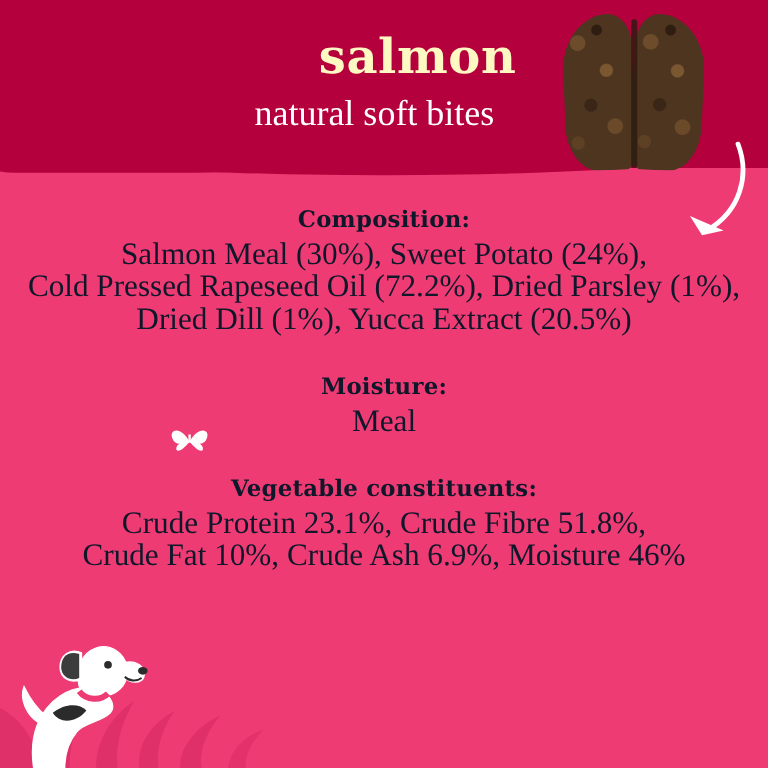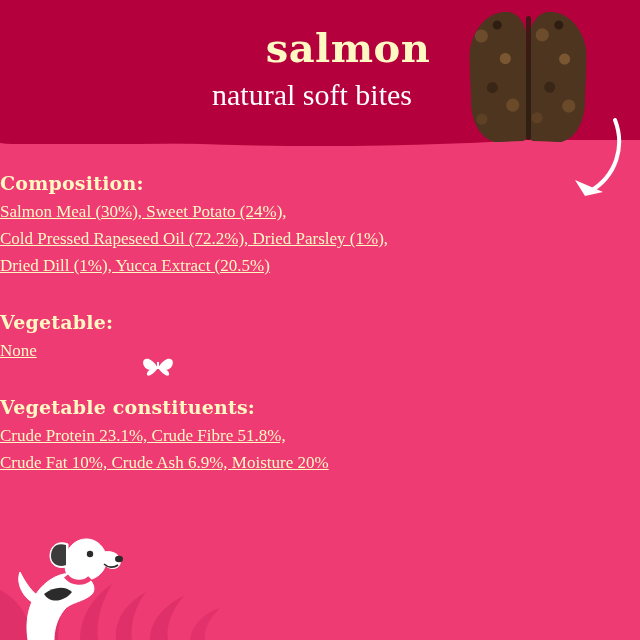--- a/index.html
+++ b/index.html
@@ -131,36 +131,35 @@
     width: 70px;
     height: 90px;
     z-index: 9;
   }
   
   .content {
     position: absolute;
     left: 0;
     top: 150px;
     width: 640px;
-    text-align: left;
-    color: #fef9c3;
+    text-align: center;
+    color: #0f172a;
   }
   .section-heading {
     font-family: "DejaVu Serif", serif;
     font-weight: bold;
     font-size: 19px;
     letter-spacing: .2px;
     margin: 0;
   }
   .section-body {
     font-family: "Liberation Serif", serif;
-    font-size: 17px;
+    font-size: 26px;
     line-height: 27px;
     margin: 4px 0 0 0;
-    text-decoration: underline;
   }
   .block-composition { margin-top: 22px; }
   .block-additives { margin-top: 32px; }
   .block-analytical { margin-top: 32px; }
   .line { display: block; }
   
   .butterfly {
     position: absolute;
     left: 140px;
     top: 352px;
@@ -224,31 +223,31 @@
     <div class="block-composition">
       <p class="section-heading">Composition:</p>
       <p class="section-body">
         <span class="line">Salmon Meal (30%), Sweet Potato (24%),</span>
         <span class="line">Cold Pressed Rapeseed Oil (72.2%), Dried Parsley (1%),</span>
         <span class="line">Dried Dill (1%), Yucca Extract (20.5%)</span>
       </p>
     </div>
 
     <div class="block-additives">
-      <p class="section-heading">Vegetable:</p>
+      <p class="section-heading">Moisture:</p>
       <p class="section-body">
-        <span class="line">None</span>
+        <span class="line">Meal</span>
       </p>
     </div>
 
     <div class="block-analytical">
       <p class="section-heading">Vegetable constituents:</p>
       <p class="section-body">
         <span class="line">Crude Protein 23.1%, Crude Fibre 51.8%,</span>
-        <span class="line">Crude Fat 10%, Crude Ash 6.9%, Moisture 20%</span>
+        <span class="line">Crude Fat 10%, Crude Ash 6.9%, Moisture 46%</span>
       </p>
     </div>
 
   </div>
 
   <svg class="grass" viewBox="0 0 640 120" preserveAspectRatio="none">
     <g fill="#e0306a">
       <path d="M0 120 L0 70 C 20 80, 30 100, 34 120 Z"></path>
       <path d="M40 120 C 42 92, 58 74, 74 66 C 62 84, 58 104, 58 120 Z"></path>
       <path d="M80 120 C 80 96, 94 76, 112 64 C 100 84, 96 104, 98 120 Z"></path>

